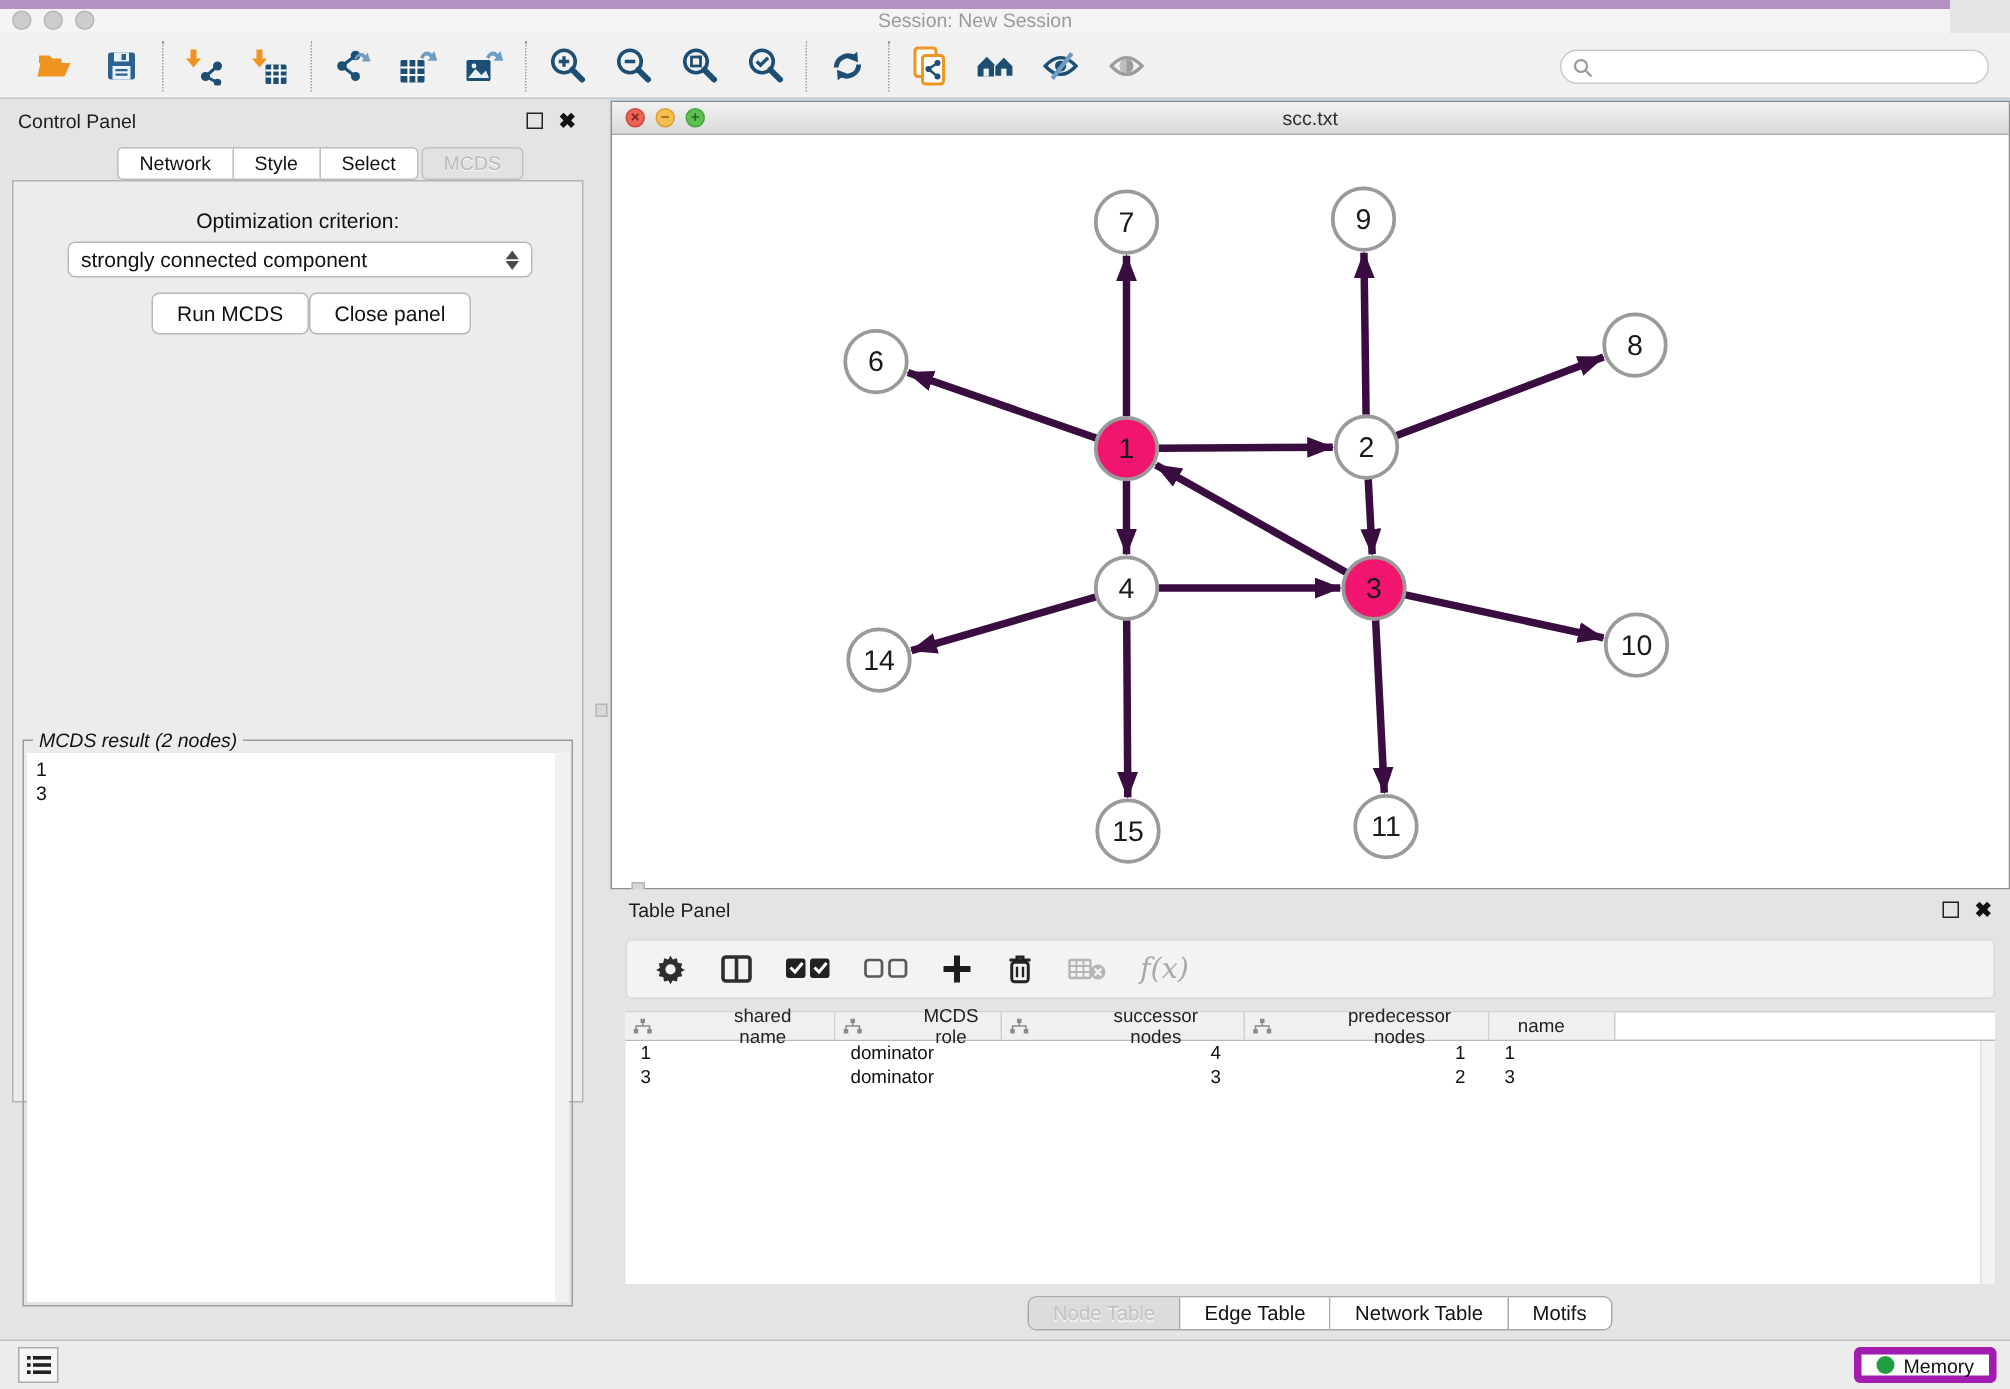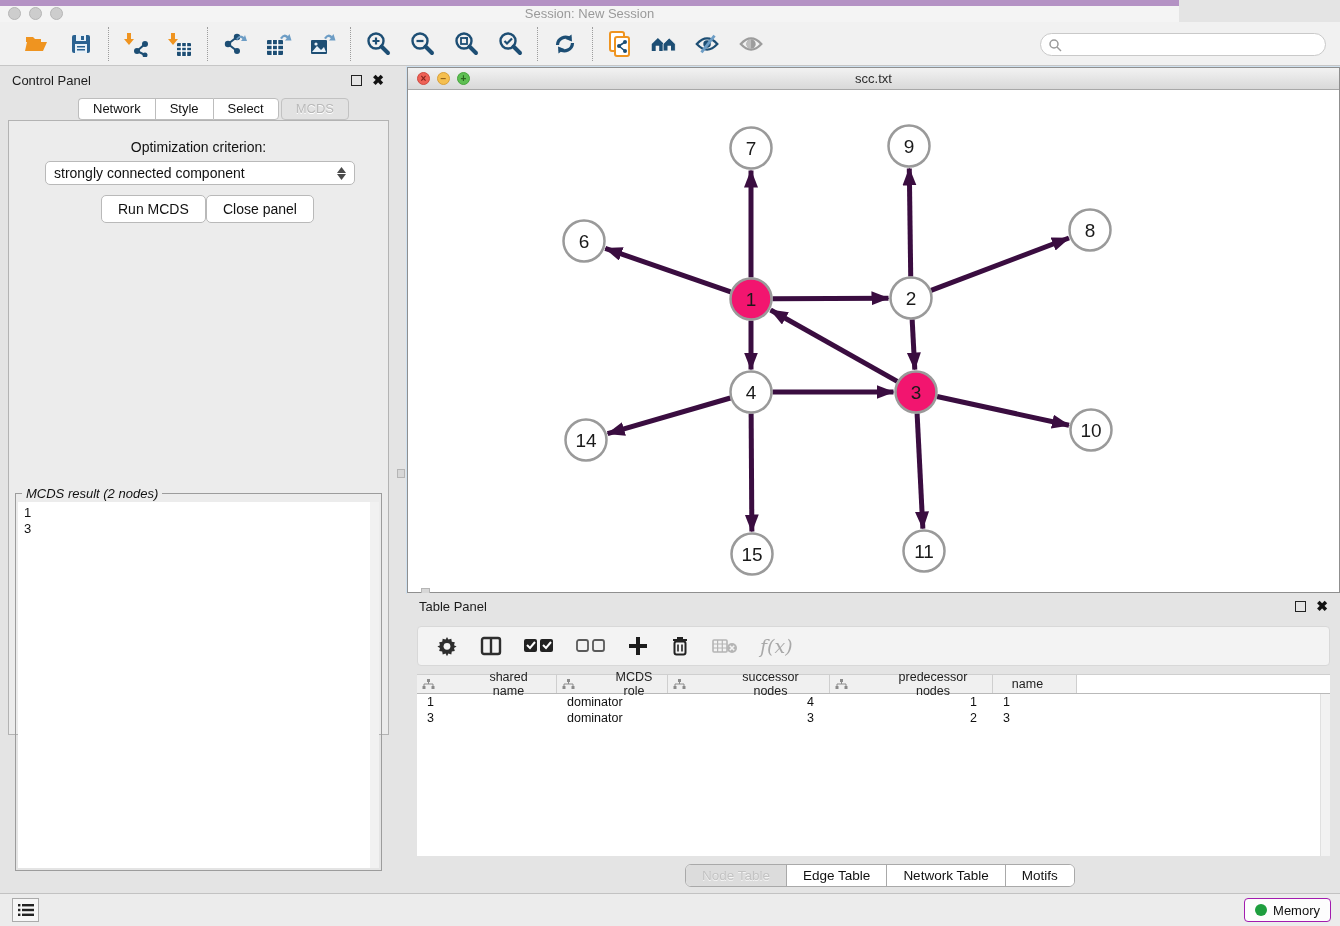--- a/index.html
+++ b/index.html
@@ -1,20 +1,20 @@
 <!DOCTYPE html>
 <html><head>
 <meta charset="utf-8">
 <style>
   * { margin:0; padding:0; box-sizing:border-box; }
   html,body { width:1340px; height:926px; overflow:hidden;
     font-family:"Liberation Sans", sans-serif; background:#e4e4e4; }
 
   
-  #titlebar { position:absolute; left:0; top:0; width:1179px; height:22px;
+  #titlebar { position:absolute; left:0; top:0; width:1300px; height:22px;
     background:#f4f4f4; border-top:6px solid #b492c4; }
   #titlebar .lights { position:absolute; left:8px; top:1px; display:flex; gap:8px; }
   #titlebar .light { width:13px; height:13px; border-radius:50%;
     background:#cdcdcd; border:1px solid #b6b6b6; }
   #window-title { position:absolute; left:0; right:0; top:0; text-align:center;
     font-size:13px; color:#9a9a9a; line-height:16px; }
 
   
   #toolbar { position:absolute; left:0; top:22px; width:1340px; height:44px;
     background:#f1f1f1; border-bottom:1px solid #c6c6c6;
@@ -116,21 +116,21 @@
     border-right:1px solid #a9a9a9; background:#fff; cursor:pointer; }
   .tp-tab:last-child { border-right:none; }
   .tp-tab.active-unfocused { background:#dcdcdc; color:#c3c3c3; text-shadow:0 1px 0 #f5f5f5; }
 
   
   #statusbar { position:absolute; left:0; top:893px; width:1340px; height:33px;
     background:#ececec; border-top:1px solid #c2c2c2; }
   #list-btn { position:absolute; left:12px; top:4px; width:27px; height:24px;
     background:#f6f6f6; border:1px solid #ababab; display:flex; align-items:center; justify-content:center; cursor:pointer; }
   #memory-btn { position:absolute; right:9px; top:4px; height:24px;
-    background:#fdfdfd; border:1px solid #a21caf; border-radius:4px;
+    background:#fdfdfd; border:5px solid #a21caf; border-radius:4px;
     display:flex; align-items:center; gap:6px; padding:0 10px; font-size:13px; color:#111; cursor:pointer; }
   #memory-dot { width:12px; height:12px; border-radius:50%; background:#1e9e3e; }
 
   svg { display:block; }
 </style>
 </head>
 <body>
 
 <div id="titlebar">
   <div class="lights">

